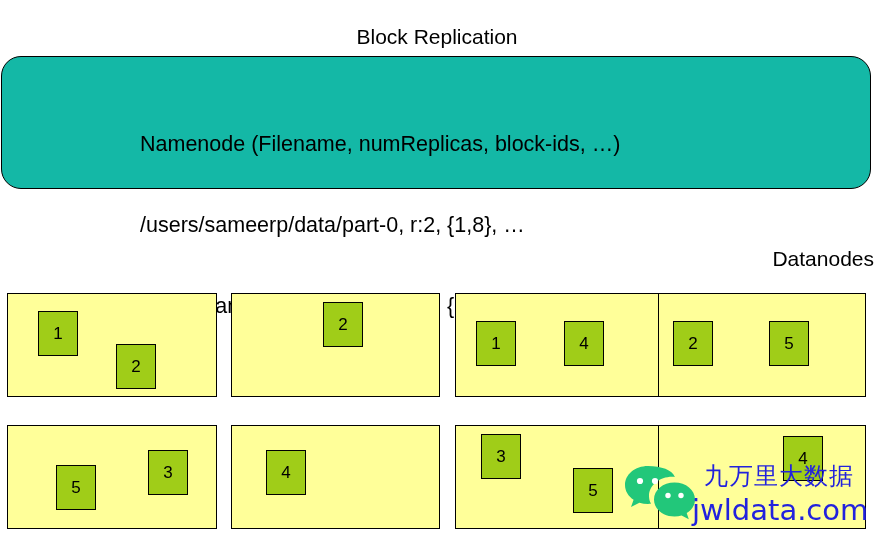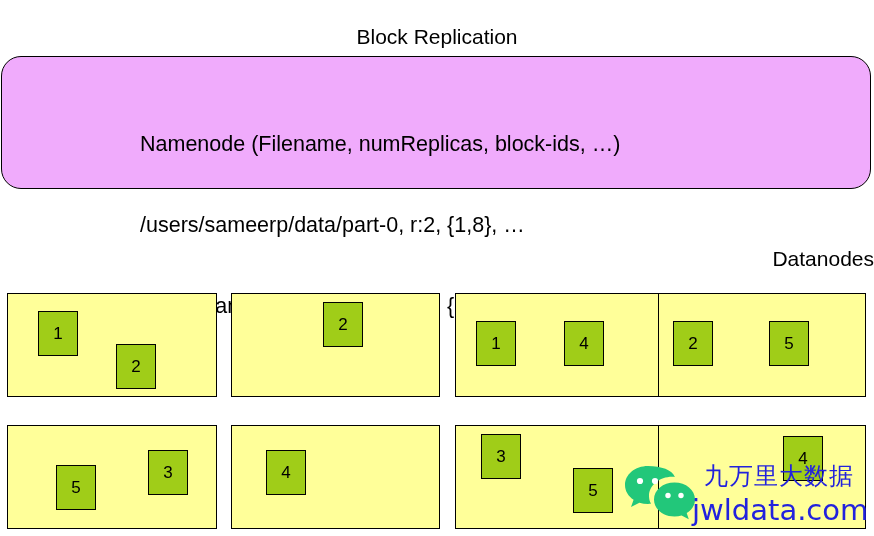--- a/index.html
+++ b/index.html
@@ -121,21 +121,21 @@
     color: #2222dd;
     font-family: "DejaVu Sans", sans-serif;
     white-space: nowrap;
   }
 </style>
 </head>
 <body>
 
 <div id="diagram-title">Block Replication</div>
 
-<div id="namenode-box" style="background: #f0abfc; text-decoration: underline;">
+<div id="namenode-box" style="background: #14b8a6; text-decoration: underline;">
   <div id="namenode-text">
     <span class="nn-line">Namenode (Filename, numReplicas, block-ids, …)</span>
     <span class="nn-line">/users/sameerp/data/part-0, r:2, {1,8}, …</span>
     <span class="nn-line">/users/sameerp/data/part-1, r:3, {2,4,5}, …</span>
   </div>
 </div>
 
 <div id="datanodes-label">Datanodes</div>
 
 <div id="datanode-layer">

